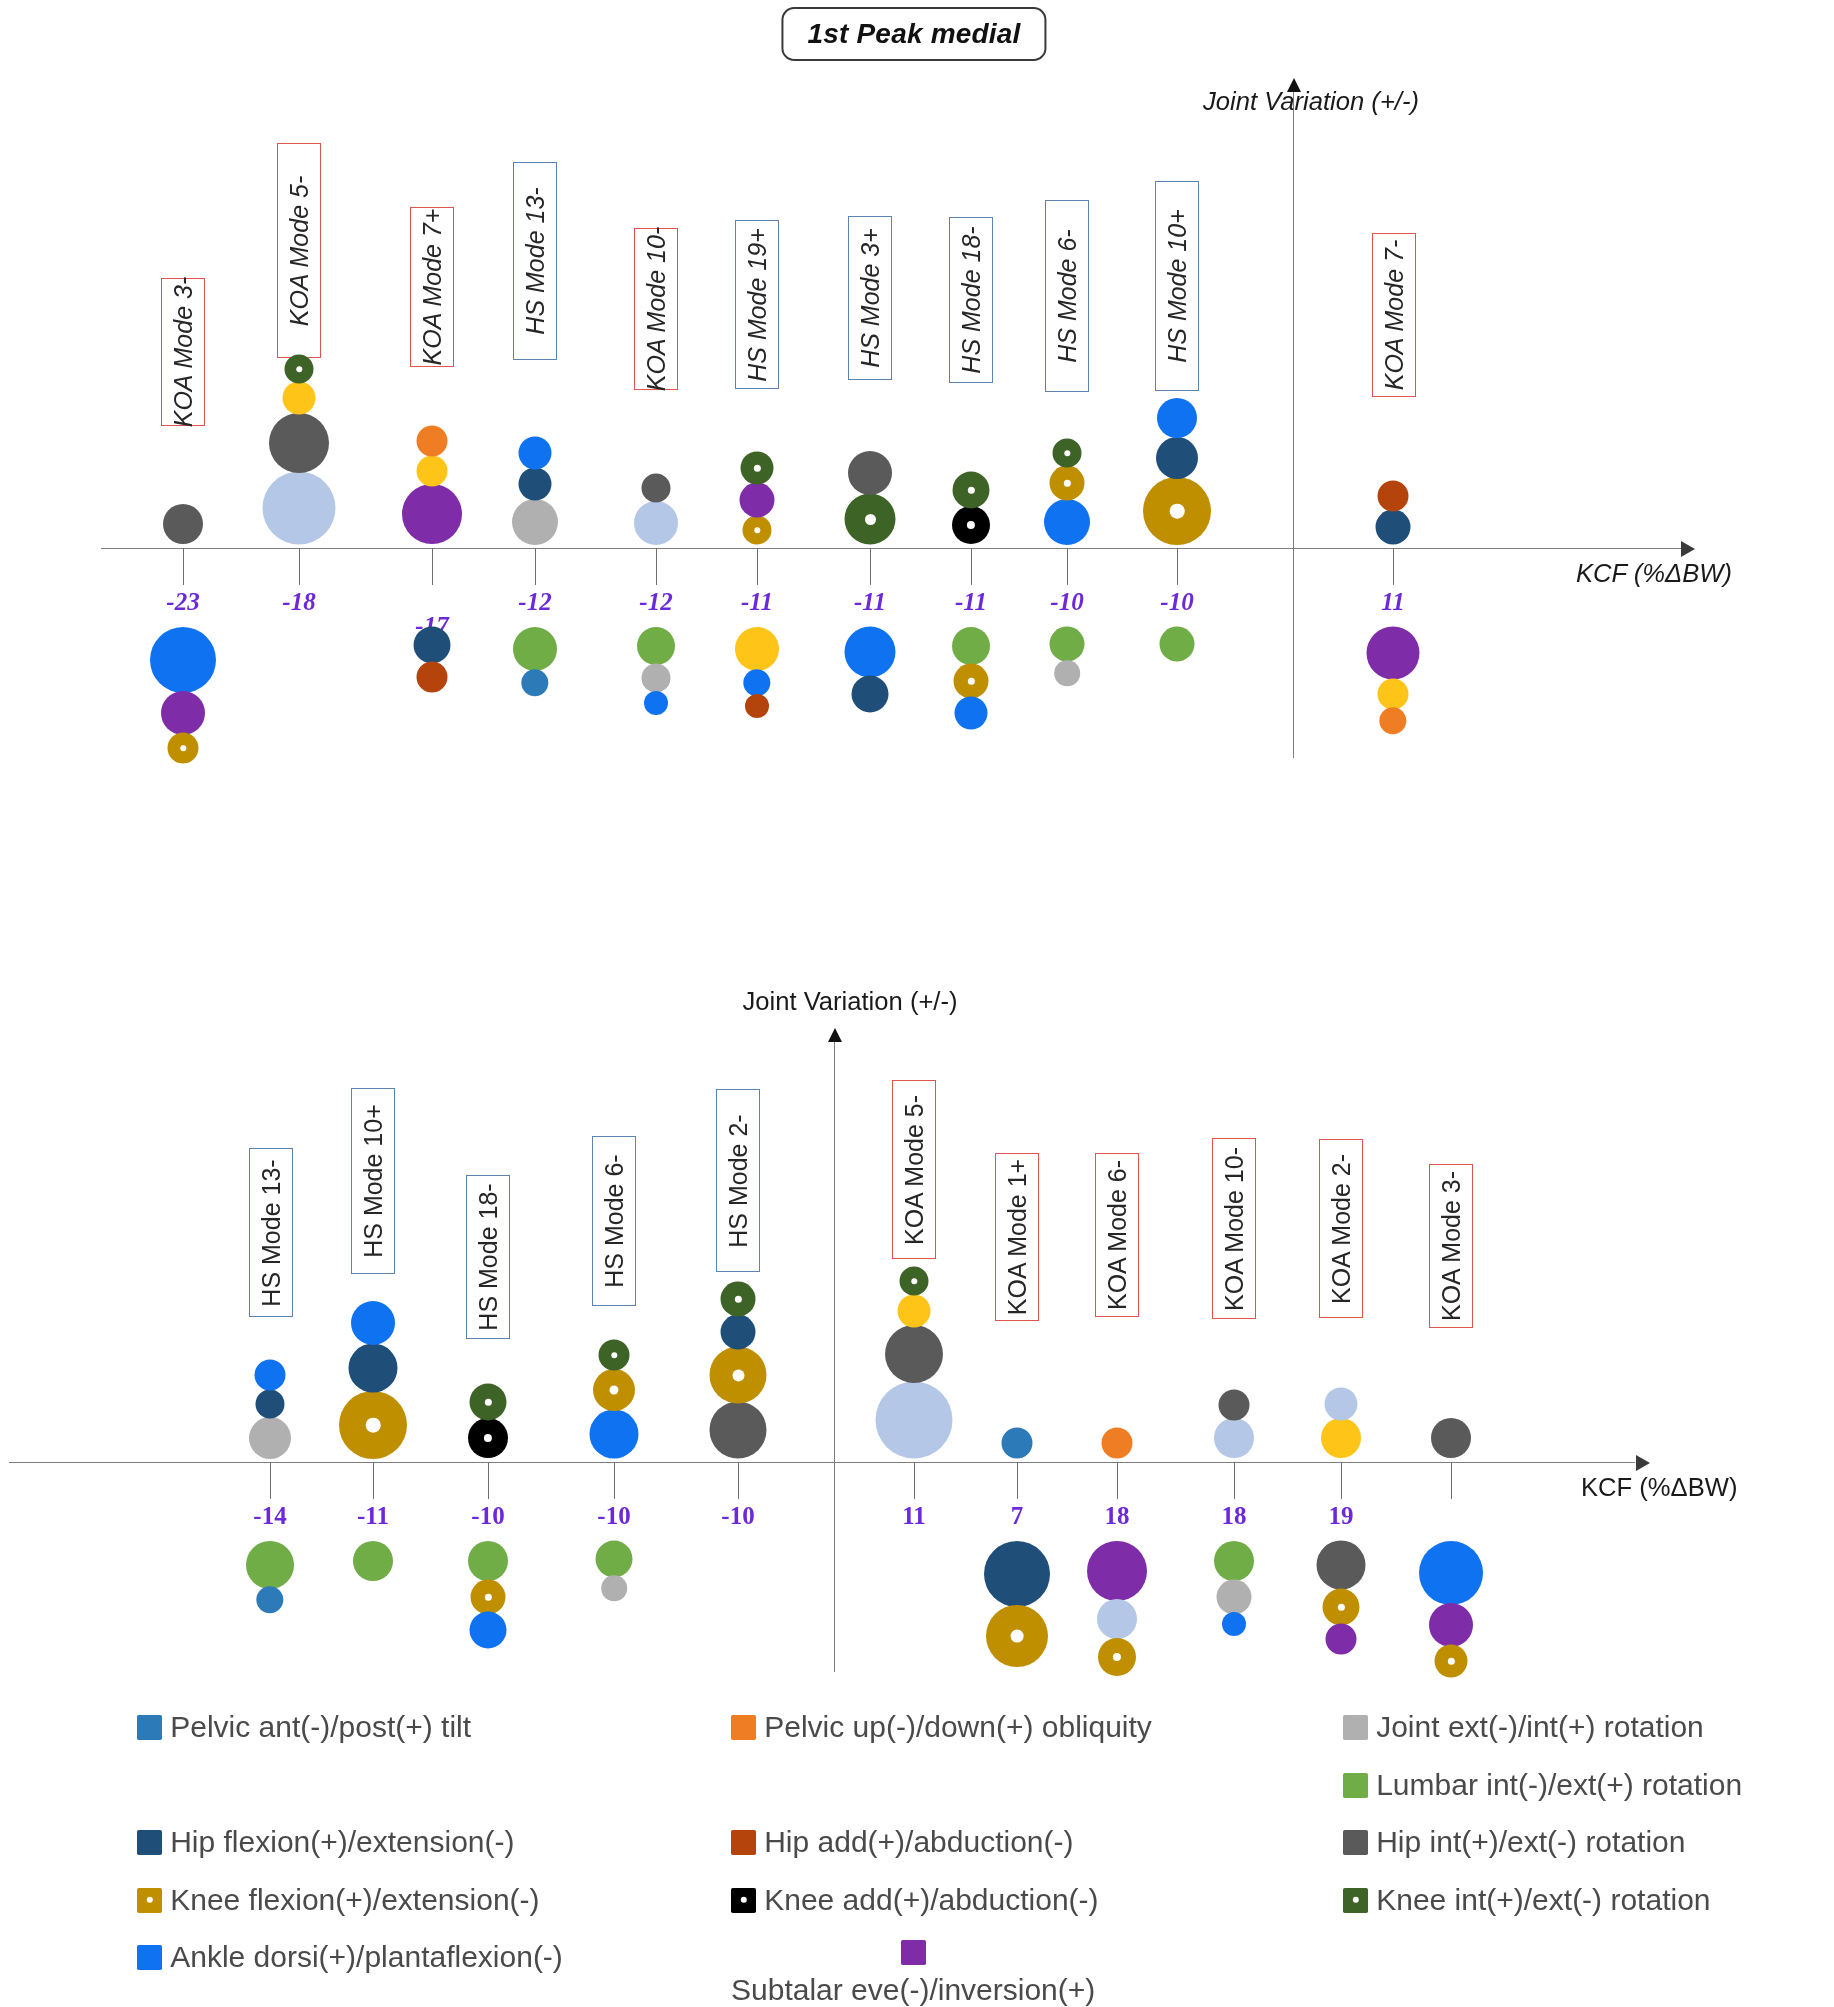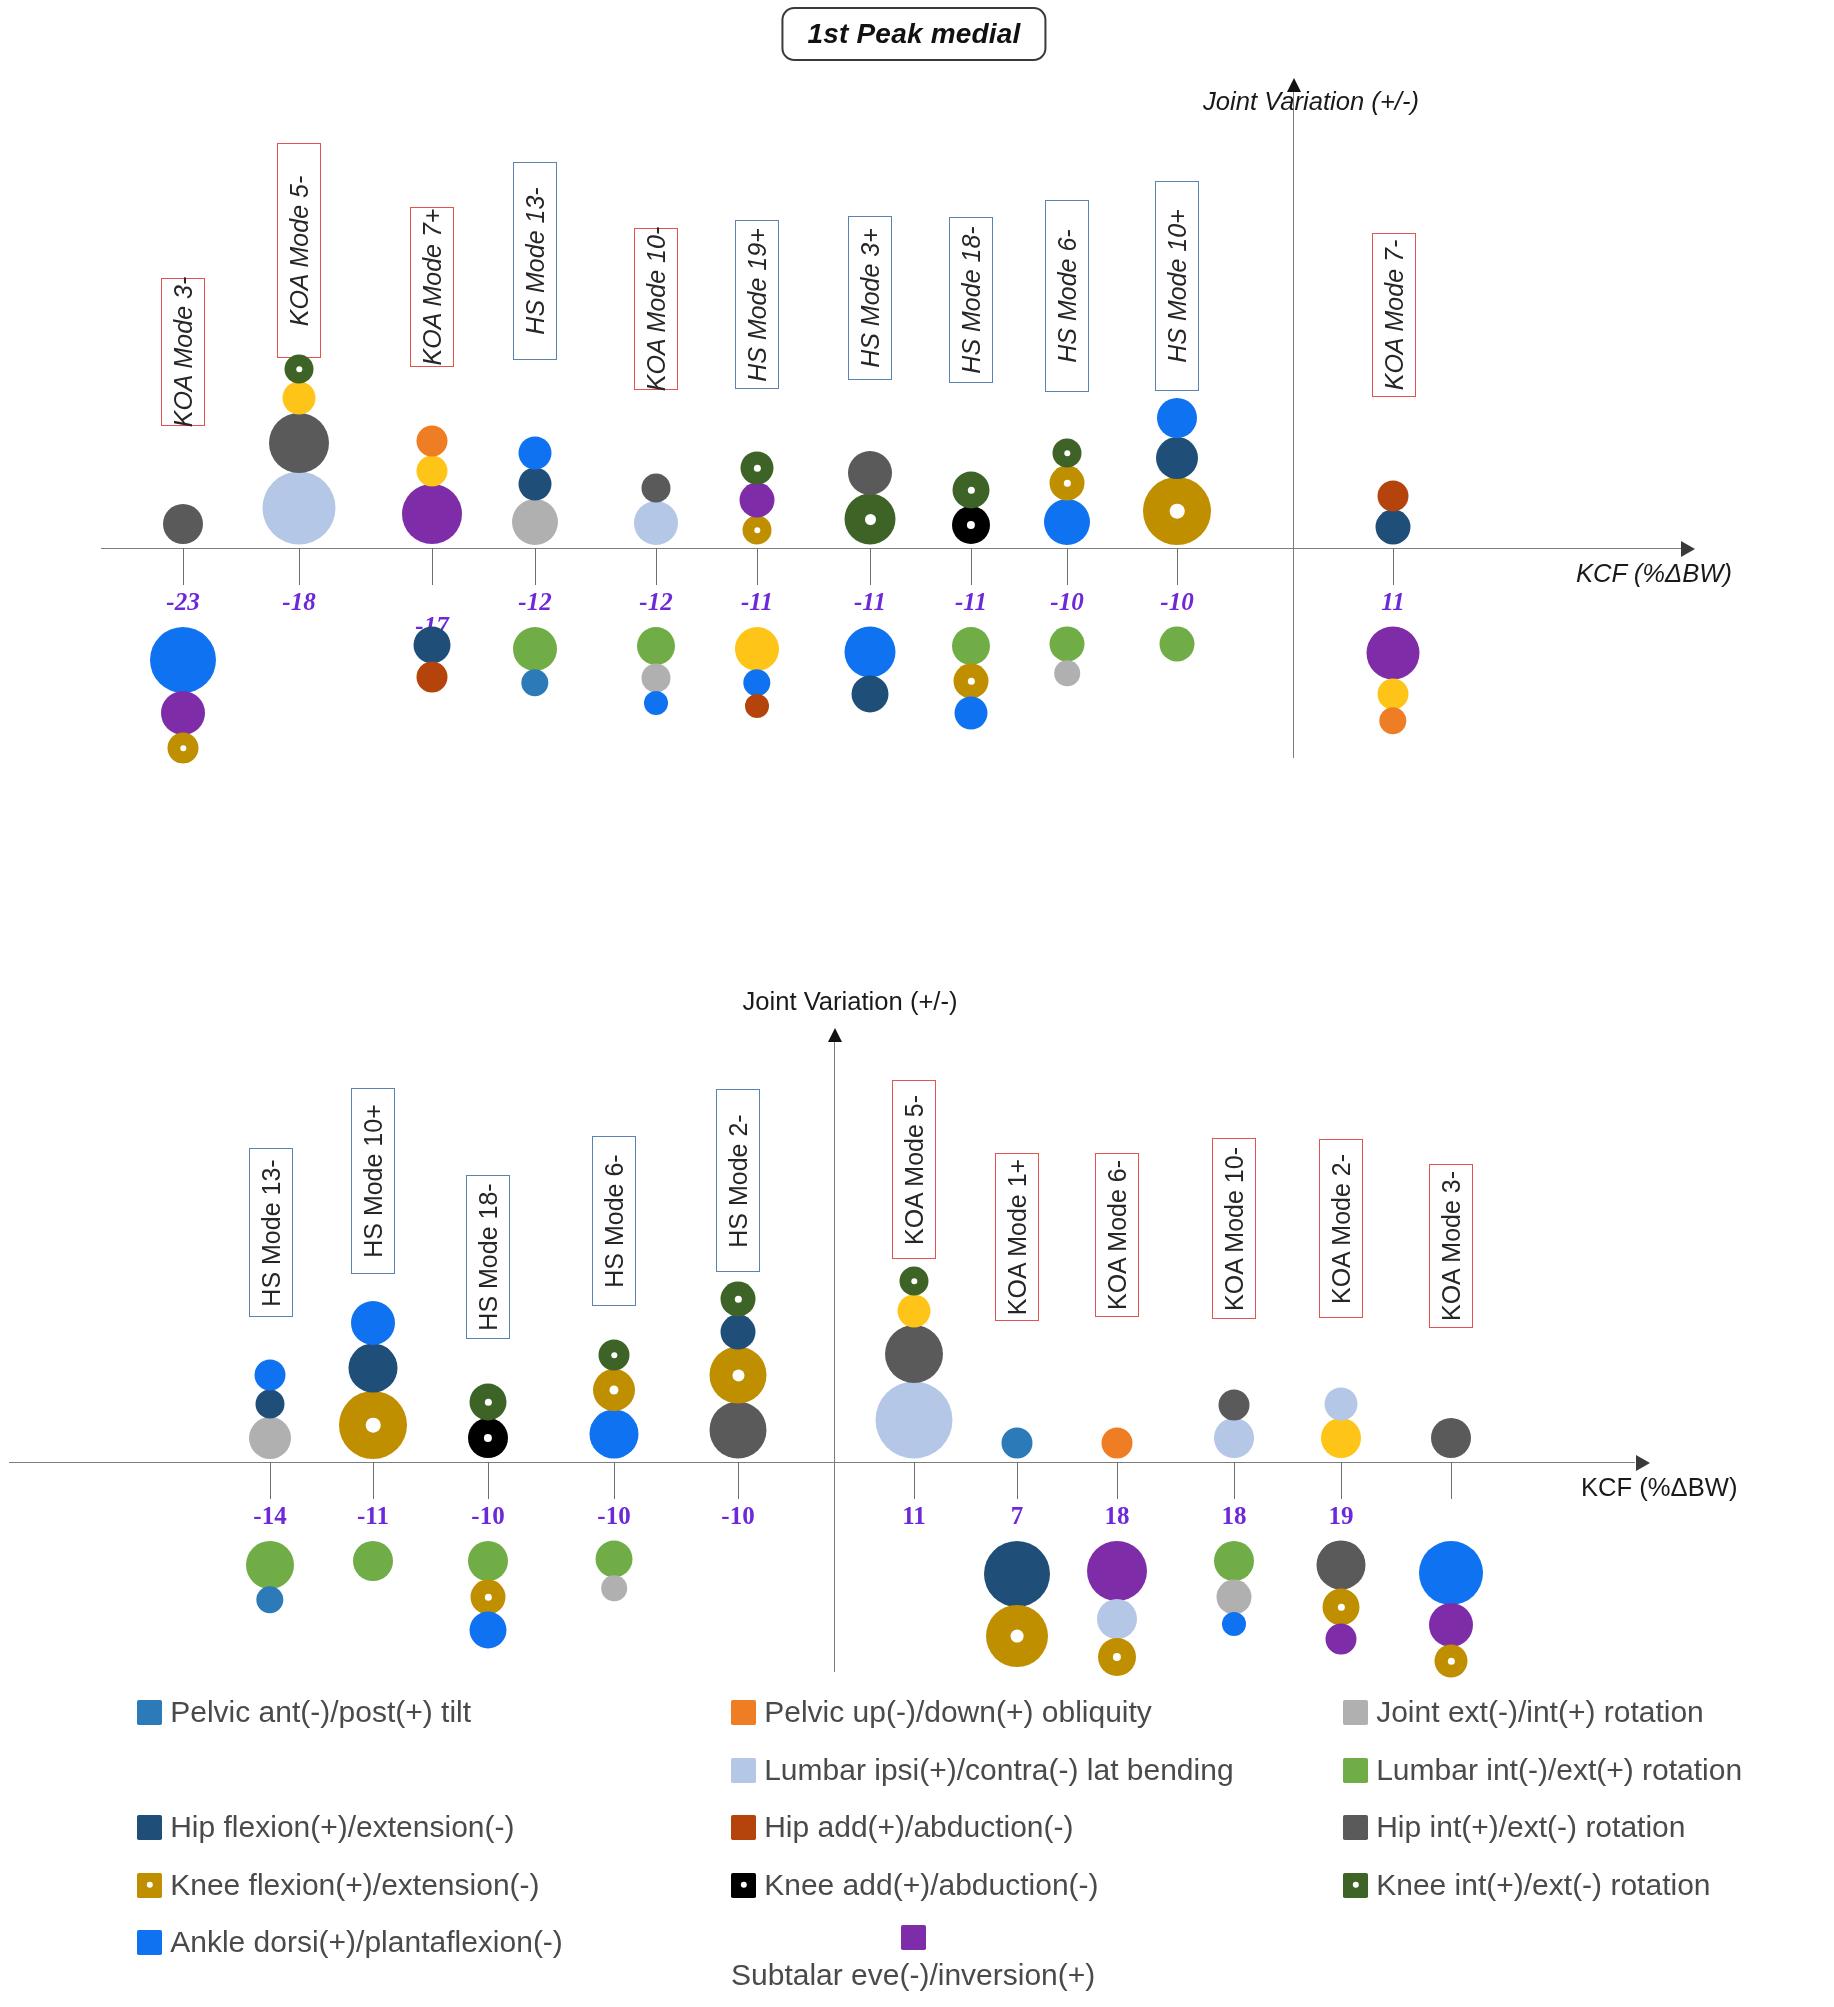--- a/index.html
+++ b/index.html
@@ -44,21 +44,21 @@
     white-space:nowrap;font-size:25px;color:#262626;
   }
 
   
   .bubble{position:absolute;border-radius:50%;transform:translate(-50%,-50%);}
   .bubble .dot{position:absolute;left:50%;top:50%;transform:translate(-50%,-50%);
     border-radius:50%;background:#fff;}
 
   
   #legend{position:absolute;left:0;top:1695px;width:1835px;height:302px;}
-  .lg-item{position:absolute;display:flex;align-items:center;gap:8.2px;white-space:nowrap;}
+  .lg-item{position:absolute;display:flex;align-items:center;gap:8.2px;white-space:nowrap;margin-top:15px;}
   .lg-swatch{position:relative;width:25px;height:25px;flex:0 0 25px;border-radius:1.8px;}
   .lg-swatch .dot{position:absolute;left:50%;top:50%;transform:translate(-50%,-50%);
     width:6.4px;height:6.4px;border-radius:50%;background:#fff;}
   .lg-text{font-size:30px;color:#4a4a4a;}
 </style>
 </head>
 <body>
 
 <div class="panel" id="panel-1">
     <div class="title-pill" style="left: 914px; top: 7.3px;">1st Peak medial</div>
@@ -342,24 +342,20 @@
       <span class="lg-text">Pelvic ant(-)/post(+) tilt</span>
     </div>
     <div class="lg-item" style="left: 731px; top: 0px;">
       <div class="lg-swatch" style="background: rgb(239, 125, 35);"></div>
       <span class="lg-text">Pelvic up(-)/down(+) obliquity</span>
     </div>
     <div class="lg-item" style="left: 1343px; top: 0px;">
       <div class="lg-swatch" style="background: rgb(176, 176, 176);"></div>
       <span class="lg-text">Joint ext(-)/int(+) rotation</span>
     </div>
-    <div class="lg-item" style="left: 731px; top: 58px;">
-      <div class="lg-swatch" style="background: rgb(180, 199, 231);"></div>
-      <span class="lg-text">Lumbar ipsi(+)/contra(-) lat bending</span>
-    </div>
     <div class="lg-item" style="left: 1343px; top: 58px;">
       <div class="lg-swatch" style="background: rgb(112, 173, 71);"></div>
       <span class="lg-text">Lumbar int(-)/ext(+) rotation</span>
     </div>
     <div class="lg-item" style="left: 137px; top: 115px;">
       <div class="lg-swatch" style="background: rgb(31, 78, 121);"></div>
       <span class="lg-text">Hip flexion(+)/extension(-)</span>
     </div>
     <div class="lg-item" style="left: 731px; top: 115px;">
       <div class="lg-swatch" style="background: rgb(181, 67, 12);"></div>

